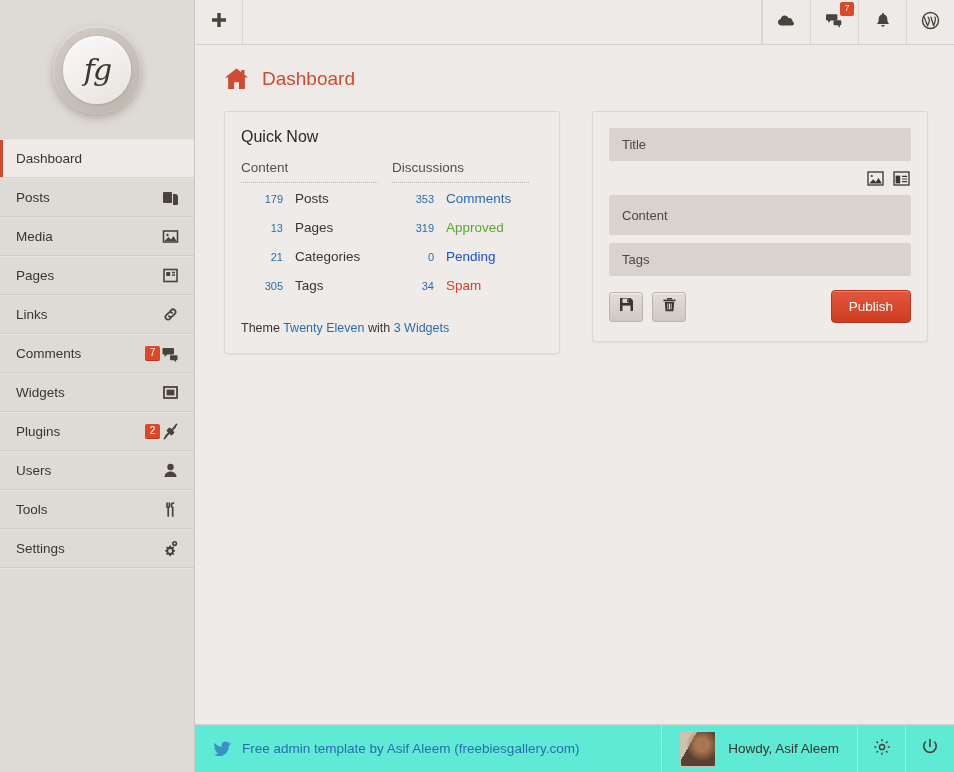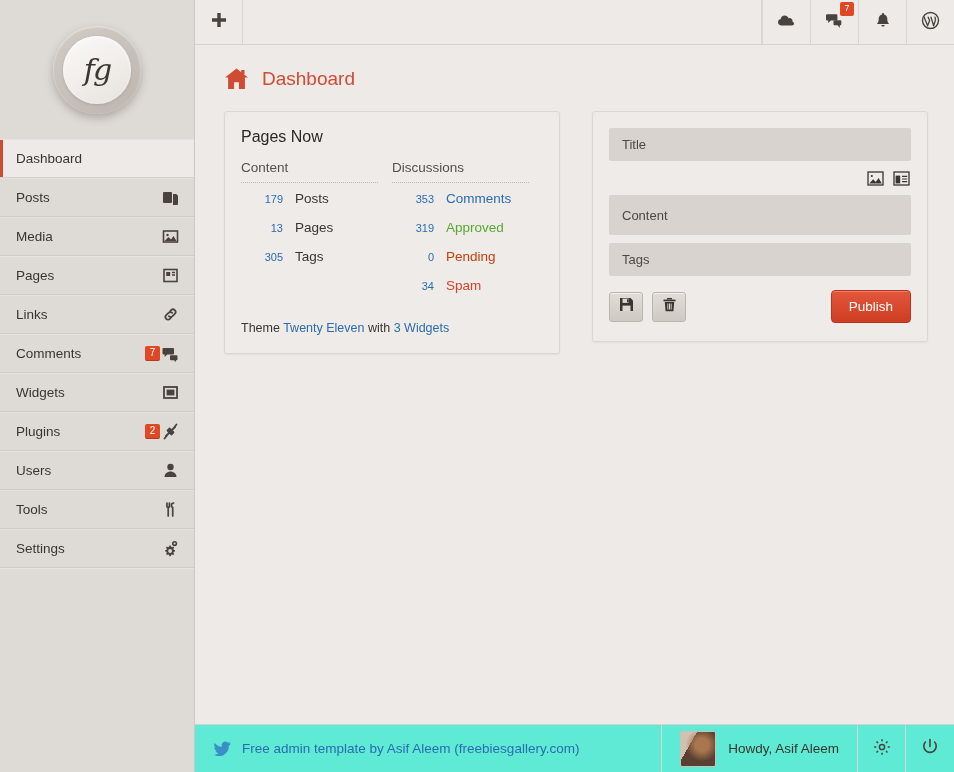--- a/index.html
+++ b/index.html
@@ -141,21 +141,21 @@
   }
   .rn-row { display: flex; align-items: baseline; height: 29px; }
   .rn-num {
     width: 42px; text-align: right; color: #2B6CB0;
     font-size: 11px; margin-right: 12px; cursor: pointer;
   }
   .rn-lbl { font-size: 13.5px; cursor: pointer; }
   .rn-lbl.plain { color: #3A3530; cursor: default; }
   .rn-lbl.link { color: #2B6CB0; }
   .rn-lbl.green { color: #5AA832; }
-  .rn-lbl.orange { color: #c2410c; }
+  .rn-lbl.orange { color: #1d4ed8; }
   .rn-lbl.red { color: #D8402B; }
   .rn-theme { margin-top: 14px; font-size: 12.5px; color: #3A3530; }
   .rn-theme a { color: #2B6CB0; text-decoration: none; cursor: pointer; }
 
   
   .qp-field {
     background: #D8D3CE;
     height: 33px; border-radius: 2px;
     display: flex; align-items: center;
     padding: 0 13px; color: #4E4843; font-size: 13px;
@@ -407,32 +407,36 @@
               <path d="M12.5 1.5L1 10.6h3.1V22h6V15.2h4.8V22h6V10.6H24z"></path>
               <rect x="17.2" y="3" width="3.3" height="4.2"></rect>
             </svg>
         </span>
         <span class="page-title-text">Dashboard</span>
       </div>
 
       <div class="widgets">
 
         <div class="widget" id="right-now-widget">
-          <div class="widget-title">Pages Now</div>
+          <div class="widget-title">Quick Now</div>
           <div class="rn-cols">
 
             <div class="rn-col">
               <div class="rn-col-head">Content</div>
               <div class="rn-row">
                 <span class="rn-num">179</span>
                 <span class="rn-lbl plain">Posts</span>
               </div>
               <div class="rn-row">
                 <span class="rn-num">13</span>
                 <span class="rn-lbl plain">Pages</span>
+              </div>
+              <div class="rn-row">
+                <span class="rn-num">21</span>
+                <span class="rn-lbl plain">Categories</span>
               </div>
               <div class="rn-row">
                 <span class="rn-num">305</span>
                 <span class="rn-lbl plain">Tags</span>
               </div>
             </div>
 
             <div class="rn-col">
               <div class="rn-col-head">Discussions</div>
               <div class="rn-row">

